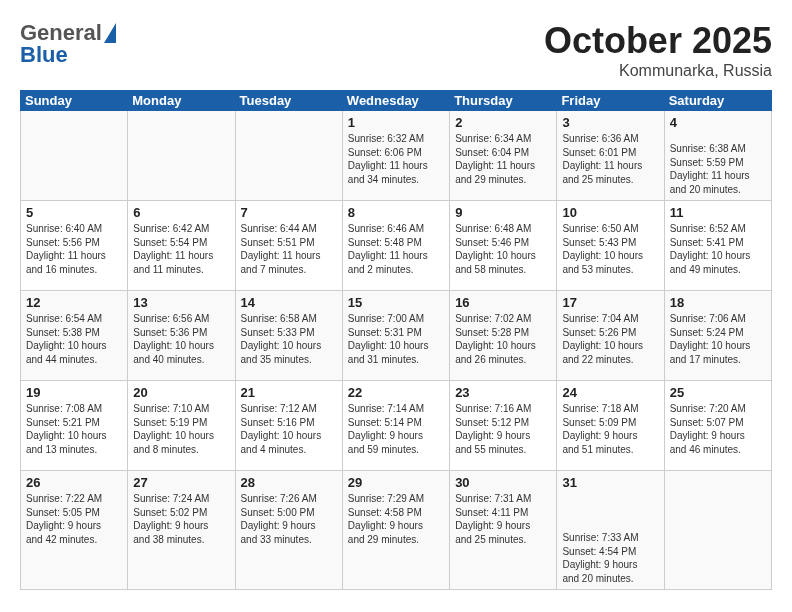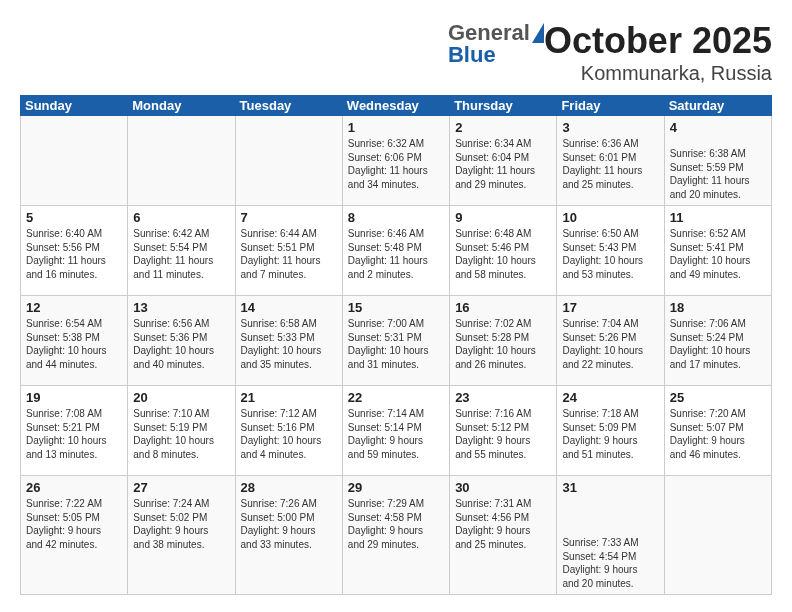--- a/index.html
+++ b/index.html
@@ -5,39 +5,39 @@
     * { box-sizing: border-box; margin: 0; padding: 0; }
     body {
       font-family: Arial, sans-serif;
       background: #fff;
       width: 792px;
       min-height: 612px;
       padding: 20px;
     }
     .header {
       display: flex;
-      justify-content: flex-end;
+      justify-content: space-between;
       align-items: flex-start;
       margin-bottom: 10px;
     }
     .logo {
       display: flex;
       flex-direction: column;
       align-items: flex-start;
     }
     .title-block {
       text-align: right;
     }
     .month-title {
       font-size: 36px;
       font-weight: bold;
       color: #222;
     }
     .location {
-      font-size: 20px;
+      font-size: 16px;
       color: #444;
     }
     table {
       width: 100%;
       border-collapse: collapse;
       table-layout: fixed;
     }
     thead tr th {
       background-color: #1a5fa8;
       color: #fff;
@@ -315,21 +315,21 @@
         <td>
           <span class="day-num">29</span>
           <div class="cell-content" style="white-space: pre-line;">Sunrise: 7:29 AM
 Sunset: 4:58 PM
 Daylight: 9 hours
 and 29 minutes.</div>
         </td>
         <td>
           <span class="day-num">30</span>
           <div class="cell-content" style="white-space: pre-line;">Sunrise: 7:31 AM
-Sunset: 4:56 PM
+Sunset: 4:11 PM
 Daylight: 9 hours
 and 25 minutes.</div>
         </td>
         <td>
           <span class="day-num">31</span>
           <div class="cell-content" style="white-space: pre-line; margin-top: 41px;">Sunrise: 7:33 AM
 Sunset: 4:54 PM
 Daylight: 9 hours
 and 20 minutes.</div>
         </td>

